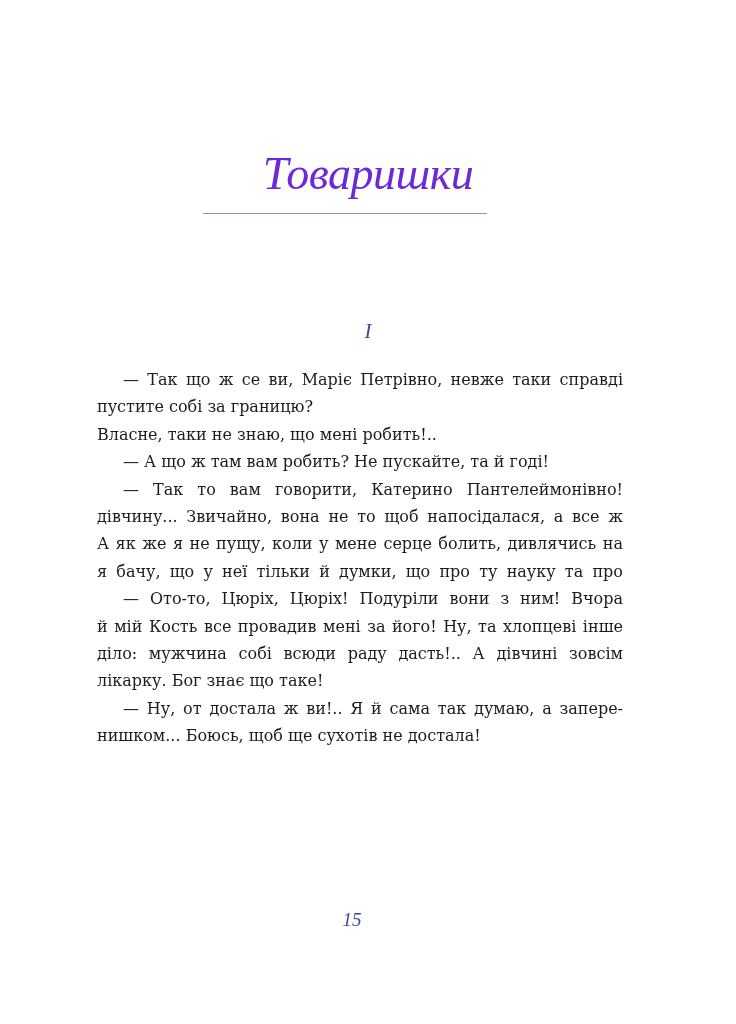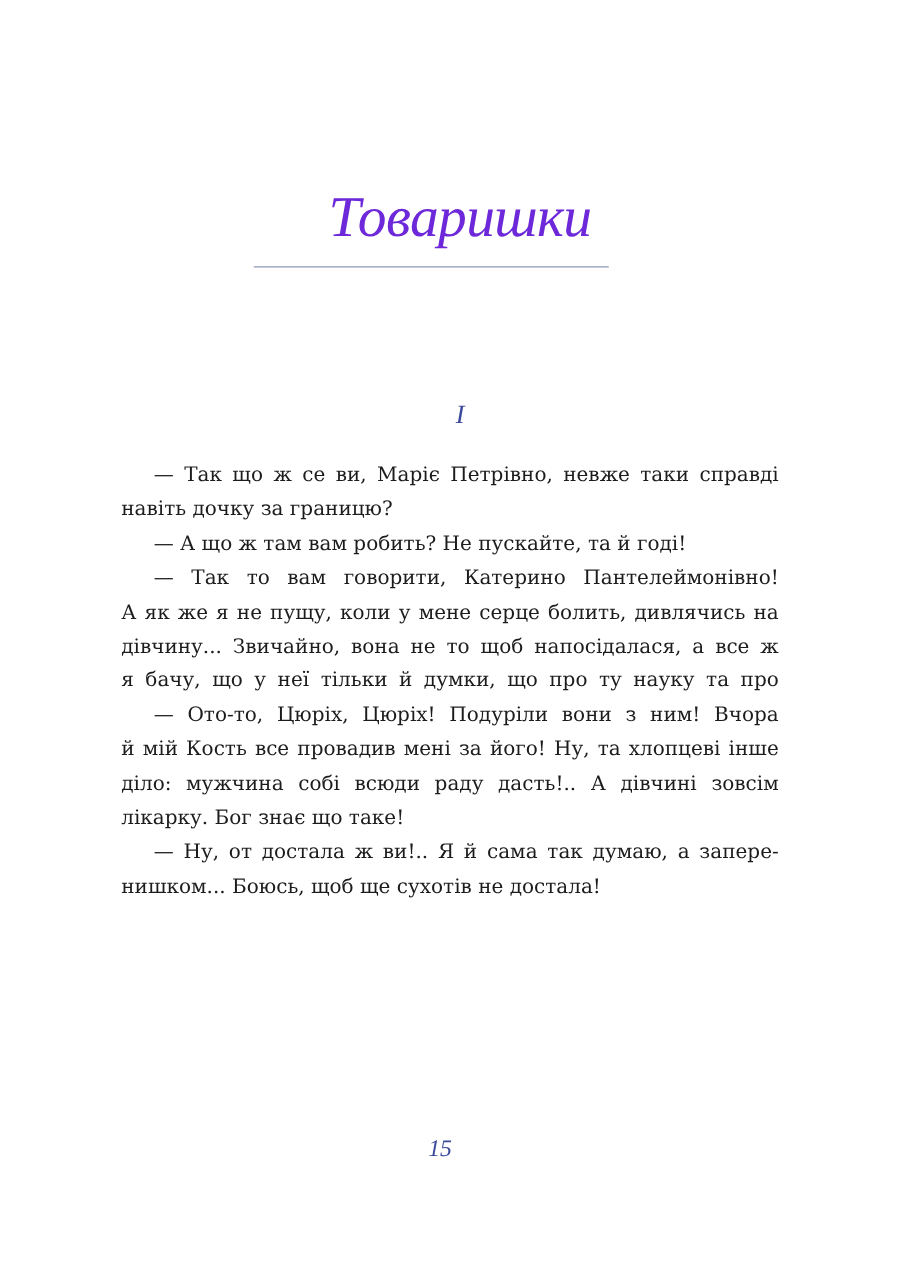--- a/index.html
+++ b/index.html
@@ -93,25 +93,26 @@
 </head>
 <body>
 
 <div class="page">
   <div class="title">Товаришки</div>
   <div class="title-rule"></div>
   <div class="section-number">I</div>
 
   <div class="body-text" id="body-text">
       <span class="line indent">— Так що ж се ви, Маріє Петрівно, невже таки справді</span>
-      <span class="line last">навіть дочку за границю?</span>
+      <span class="line last">пустите собі за границю?</span>
+      <span class="line last">Власне, таки не знаю, що мені робить!..</span>
       <span class="line indent last">— А що ж там вам робить? Не пускайте, та й годі!</span>
       <span class="line indent">— Так то вам говорити, Катерино Пантелеймонівно!</span>
+      <span class="line">дівчину... Звичайно, вона не то щоб напосідалася, а все ж</span>
       <span class="line">А як же я не пущу, коли у мене серце болить, дивлячись на</span>
-      <span class="line">дівчину... Звичайно, вона не то щоб напосідалася, а все ж</span>
       <span class="line">я бачу, що у неї тільки й думки, що про ту науку та про</span>
       <span class="line indent">— Ото-то, Цюріх, Цюріх! Подуріли вони з ним! Вчора</span>
       <span class="line">й мій Кость все провадив мені за його! Ну, та хлопцеві інше</span>
       <span class="line">діло: мужчина собі всюди раду дасть!.. А дівчині зовсім</span>
       <span class="line last">лікарку. Бог знає що таке!</span>
       <span class="line indent">— Ну, от достала ж ви!.. Я й сама так думаю, а запере-</span>
       <span class="line last">нишком... Боюсь, щоб ще сухотів не достала!</span>
     </div>
 
   <div class="page-number">15</div>

